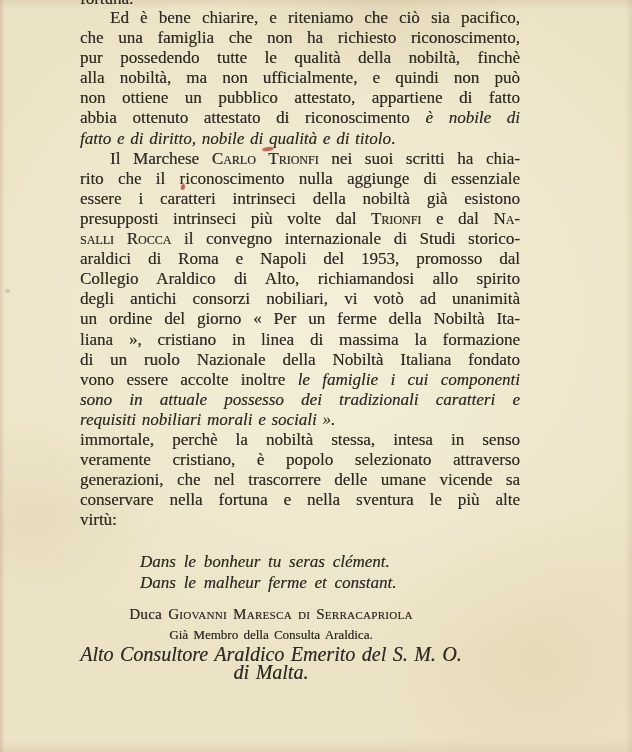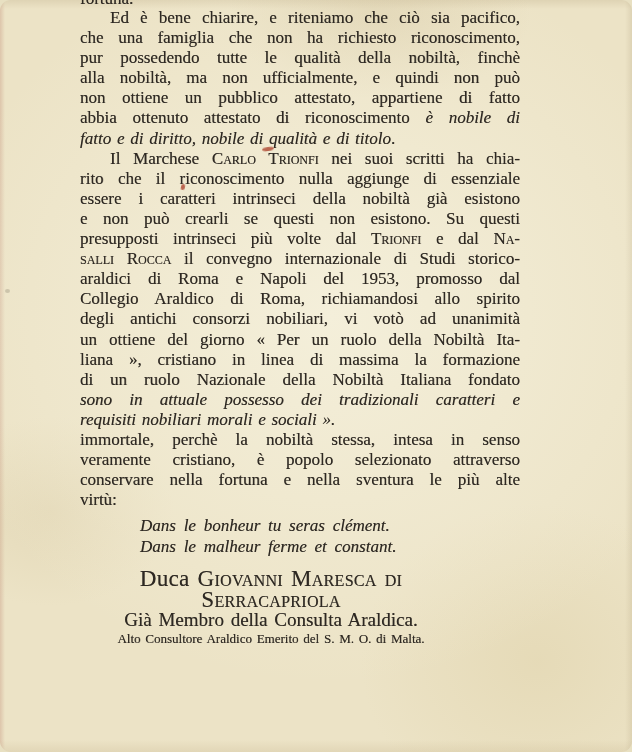--- a/index.html
+++ b/index.html
@@ -12,21 +12,20 @@
     background-color:#ece3c6;
     background-image:
       radial-gradient(90% 70% at 52% 42%, #f4efda 0%, rgba(244,239,218,0) 70%),
       radial-gradient(40% 30% at 85% 88%, rgba(219,204,160,0.38), rgba(219,204,160,0) 70%),
       radial-gradient(28% 18% at 8% 68%, rgba(213,198,158,0.32), rgba(213,198,158,0) 70%),
       radial-gradient(30% 14% at 60% 2%, rgba(190,170,125,0.25), rgba(190,170,125,0) 80%),
       linear-gradient(90deg, rgba(186,128,108,0.30) 0px, rgba(186,128,108,0) 5px),
       linear-gradient(270deg, rgba(168,152,118,0.22) 0px, rgba(168,152,118,0) 7px),
       linear-gradient(180deg, rgba(168,148,108,0.20) 0px, rgba(168,148,108,0) 9px),
       linear-gradient(0deg, rgba(188,168,128,0.22) 0px, rgba(188,168,128,0) 12px);
-    border-radius: 11px;
   }
   .textcol {
     position:absolute; left:80px; top:0; width:440px;
     color:#2d2822;
     font-family:"Liberation Serif","DejaVu Serif",serif;
     font-size:17px;
     text-shadow:0.3px 0.2px 0.3px rgba(45,40,34,0.5);
   }
   .partial {
     height:8px; overflow:hidden; position:relative;
@@ -38,27 +37,27 @@
     height:20.1px; line-height:20.1px;
     text-align:justify; text-align-last:justify;
     word-spacing:1.5px;
     overflow:hidden;
   }
   .line.last { text-align-last:left; }
   .line.indent { text-indent:30px; }
   .it { font-style:italic; }
   .sc { font-variant:small-caps; }
   .quote {
-    margin-top:6px; padding-left:60px; font-style:italic; word-spacing:3.5px;
+    margin-top:22px; padding-left:60px; font-style:italic; word-spacing:3.5px;
   }
   .qline { height:20.5px; line-height:20.5px; }
   .sig { margin-top:11px; text-align:center; padding-right:58px; }
-  .sig-1 { line-height:21px; font-size:23px; letter-spacing:0.3px; word-spacing:2px; }
-  .sig-2 { line-height:20px; font-size:19px; word-spacing:2px; }
-  .sig-3 { line-height:18px; font-size:13px; word-spacing:1.5px; }
+  .sig-1 { line-height:21px; font-size:15px; letter-spacing:0.3px; word-spacing:2px; }
+  .sig-2 { line-height:20px; font-size:13px; word-spacing:2px; }
+  .sig-3 { line-height:18px; font-size:20px; word-spacing:1.5px;font-style:italic; }
   .red-smudge {
     position:absolute; left:262px; top:147px; width:12px; height:4px;
     border-radius:50%; transform:rotate(-8deg); opacity:0.85; filter:blur(0.4px);
   }
   .red-comma {
     position:absolute; left:181px; top:184px; width:4px; height:6px;
     border-radius:50% 50% 60% 40%; transform:rotate(12deg); opacity:0.8; filter:blur(0.3px);
   }
   .speck {
     position:absolute; left:5px; top:289px; width:5px; height:4px;
@@ -83,35 +82,36 @@
           <div class="line"><span>pur possedendo tutte le qualità della nobiltà, finchè</span></div>
           <div class="line"><span>alla nobiltà, ma non ufficialmente, e quindi non può</span></div>
           <div class="line"><span>non ottiene un pubblico attestato, appartiene di fatto</span></div>
           <div class="line"><span>abbia ottenuto attestato di riconoscimento </span><span class="it">è nobile di</span></div>
           <div class="line last"><span class="it">fatto e di diritto, nobile di qualità e di titolo</span><span>.</span></div>
         </div>
         <div>
           <div class="line indent"><span>Il Marchese </span><span class="sc">Carlo Trionfi</span><span> nei suoi scritti ha chia-</span></div>
           <div class="line"><span>rito che il riconoscimento nulla aggiunge di essenziale</span></div>
           <div class="line"><span>essere i caratteri intrinseci della nobiltà già esistono</span></div>
-          <div class="line"><span>e non può crearli se questi non esistono. Su questi</span></div>
           <div class="line"><span>presupposti intrinseci più volte dal </span><span class="sc">Trionfi</span><span> e dal </span><span class="sc">Na-</span></div>
           <div class="line"><span class="sc">salli Rocca</span><span> il convegno internazionale di Studi storico-</span></div>
           <div class="line"><span>araldici di Roma e Napoli del 1953, promosso dal</span></div>
-          <div class="line"><span>Collegio Araldico di Roma, richiamandosi allo spirito</span></div>
+          <div class="line"><span>Collegio Araldico di Alto, richiamandosi allo spirito</span></div>
           <div class="line"><span>degli antichi consorzi nobiliari, vi votò ad unanimità</span></div>
-          <div class="line"><span>un ottiene del giorno « Per un ruolo della Nobiltà Ita-</span></div>
+          <div class="line"><span>un ordine del giorno « Per un ferme della Nobiltà Ita-</span></div>
           <div class="line"><span>liana », cristiano in linea di massima la formazione</span></div>
           <div class="line"><span>di un ruolo Nazionale della Nobiltà Italiana fondato</span></div>
+          <div class="line"><span>vono essere accolte inoltre </span><span class="it">le famiglie i cui componenti</span></div>
           <div class="line"><span class="it">sono in attuale possesso dei tradizionali caratteri e</span></div>
           <div class="line last"><span class="it">requisiti nobiliari morali e sociali ».</span></div>
         </div>
         <div>
           <div class="line"><span>immortale, perchè la nobiltà stessa, intesa in senso</span></div>
           <div class="line"><span>veramente cristiano, è popolo selezionato attraverso</span></div>
+          <div class="line"><span>generazioni, che nel trascorrere delle umane vicende sa</span></div>
           <div class="line"><span>conservare nella fortuna e nella sventura le più alte</span></div>
           <div class="line last"><span>virtù:</span></div>
         </div>
       </div>
 
     <div class="quote">
       <div class="qline">Dans le bonheur tu seras clément.</div>
       <div class="qline">Dans le malheur ferme et constant.</div>
     </div>
 

